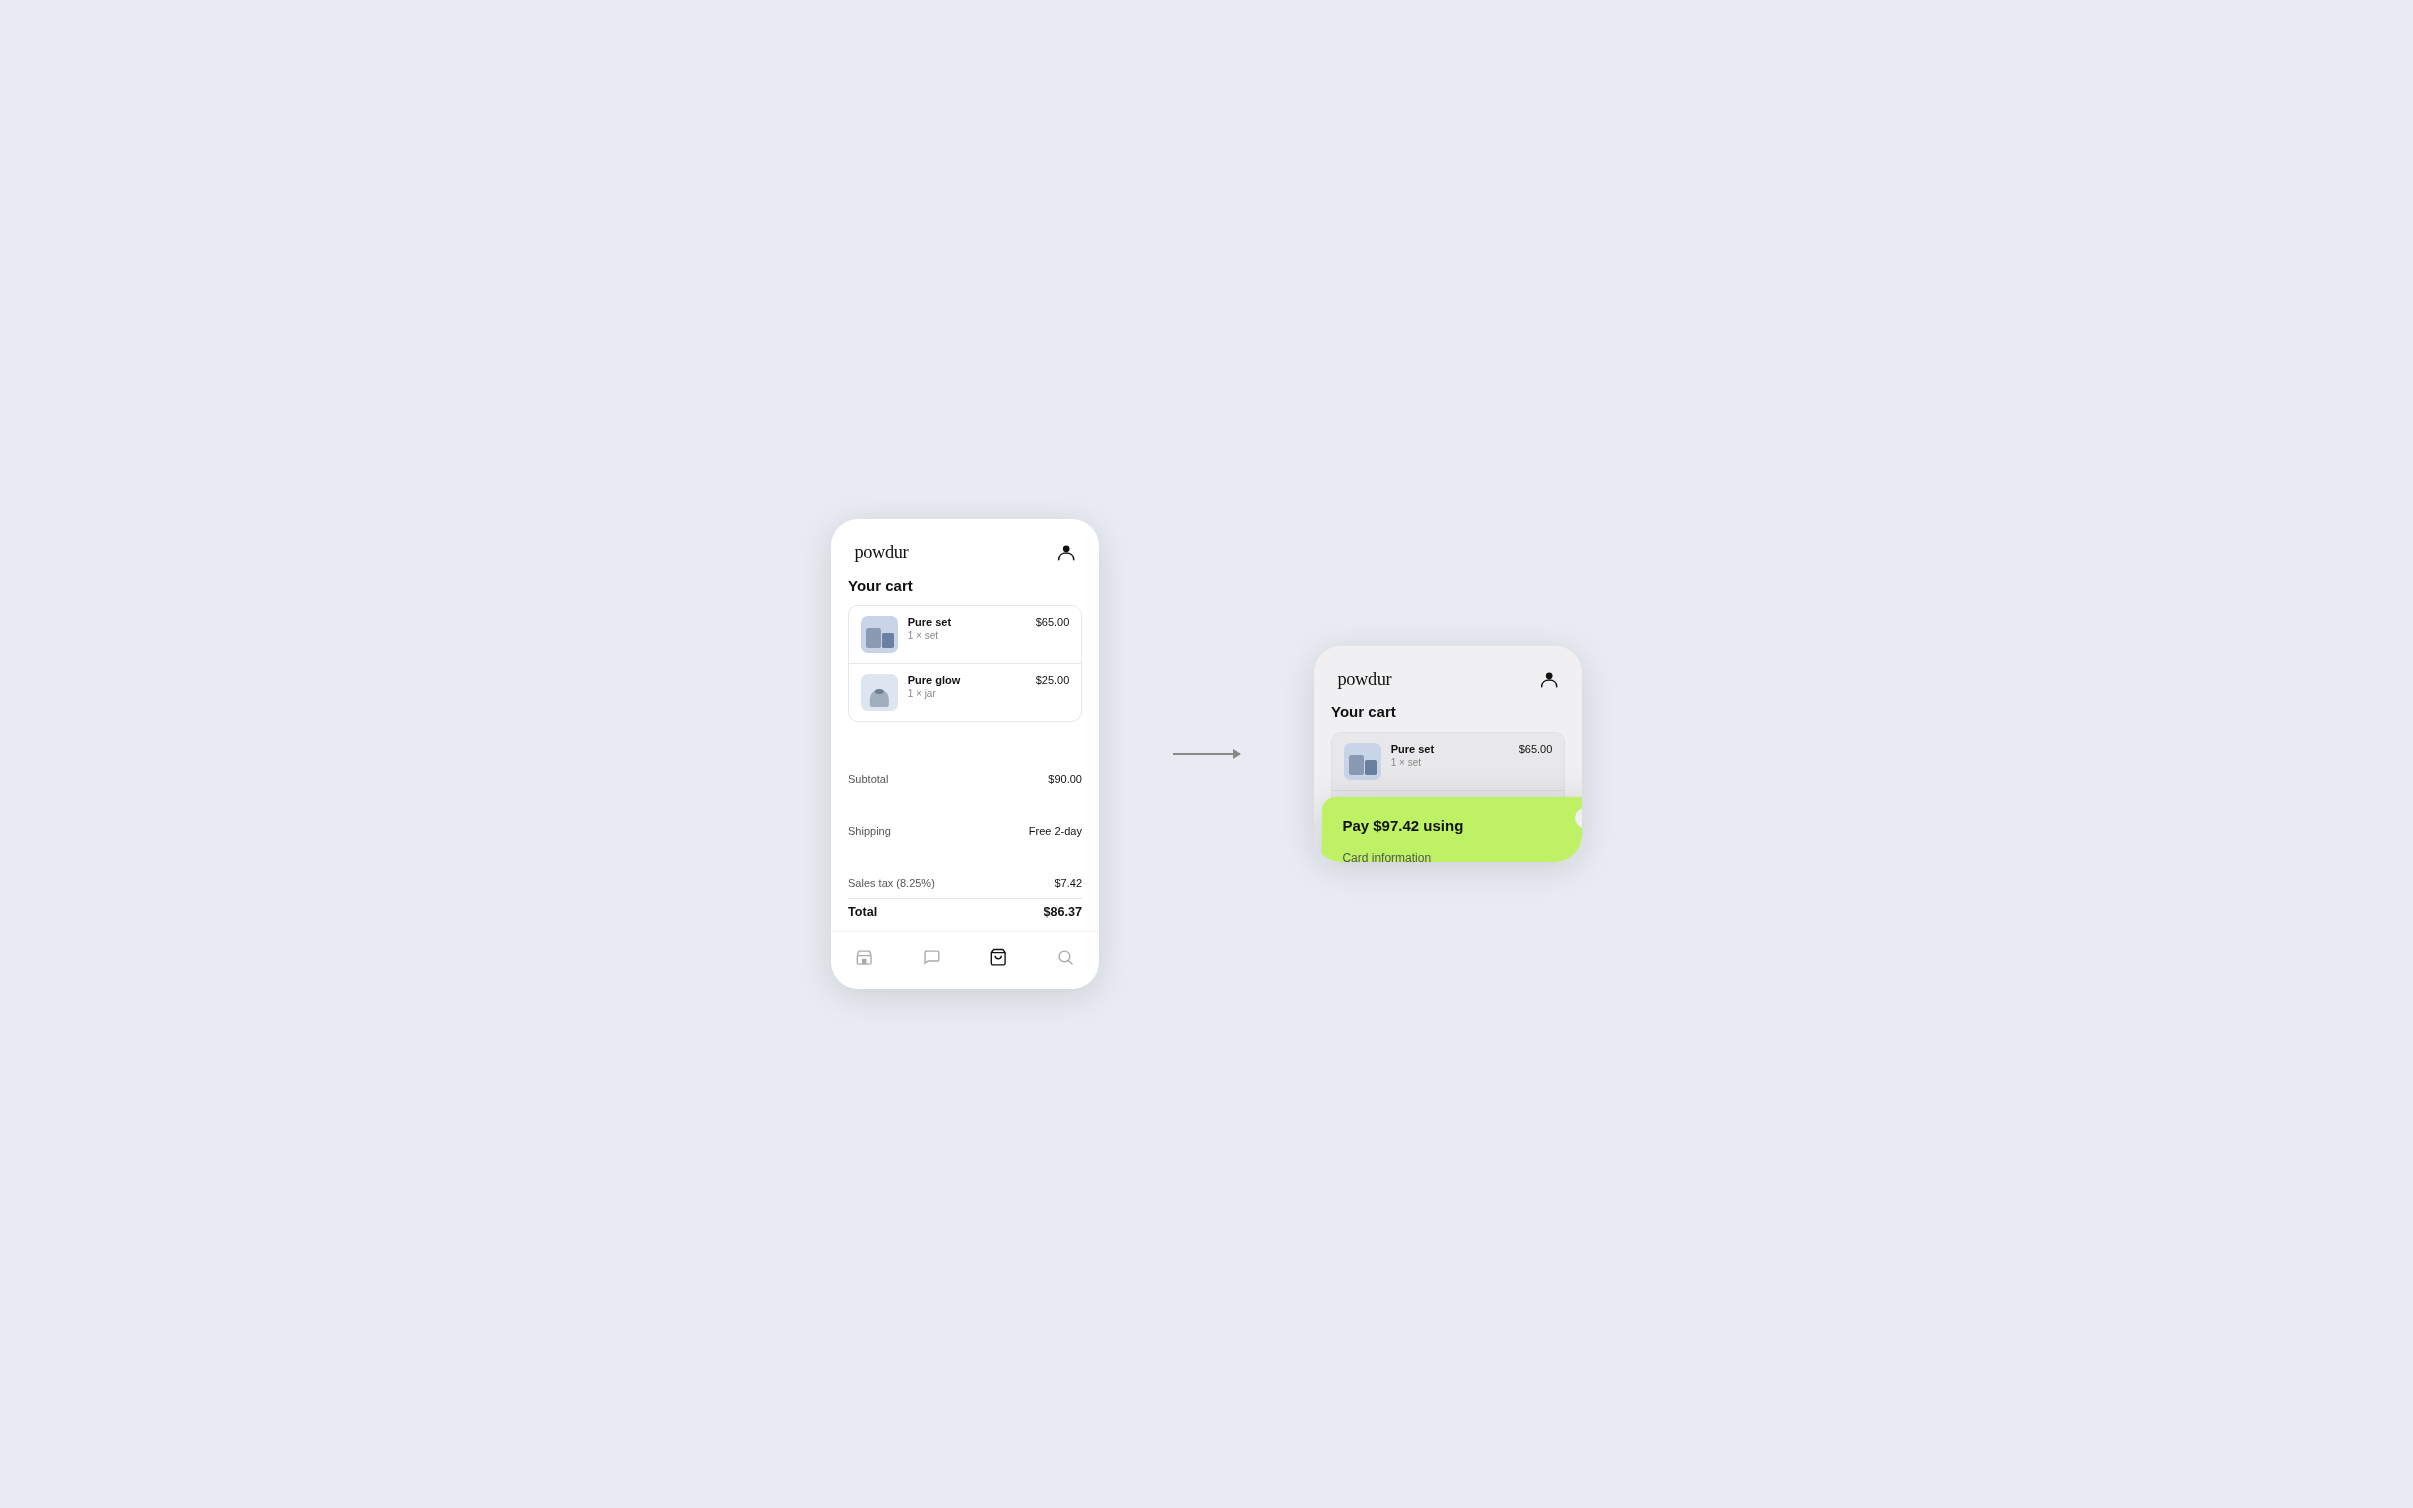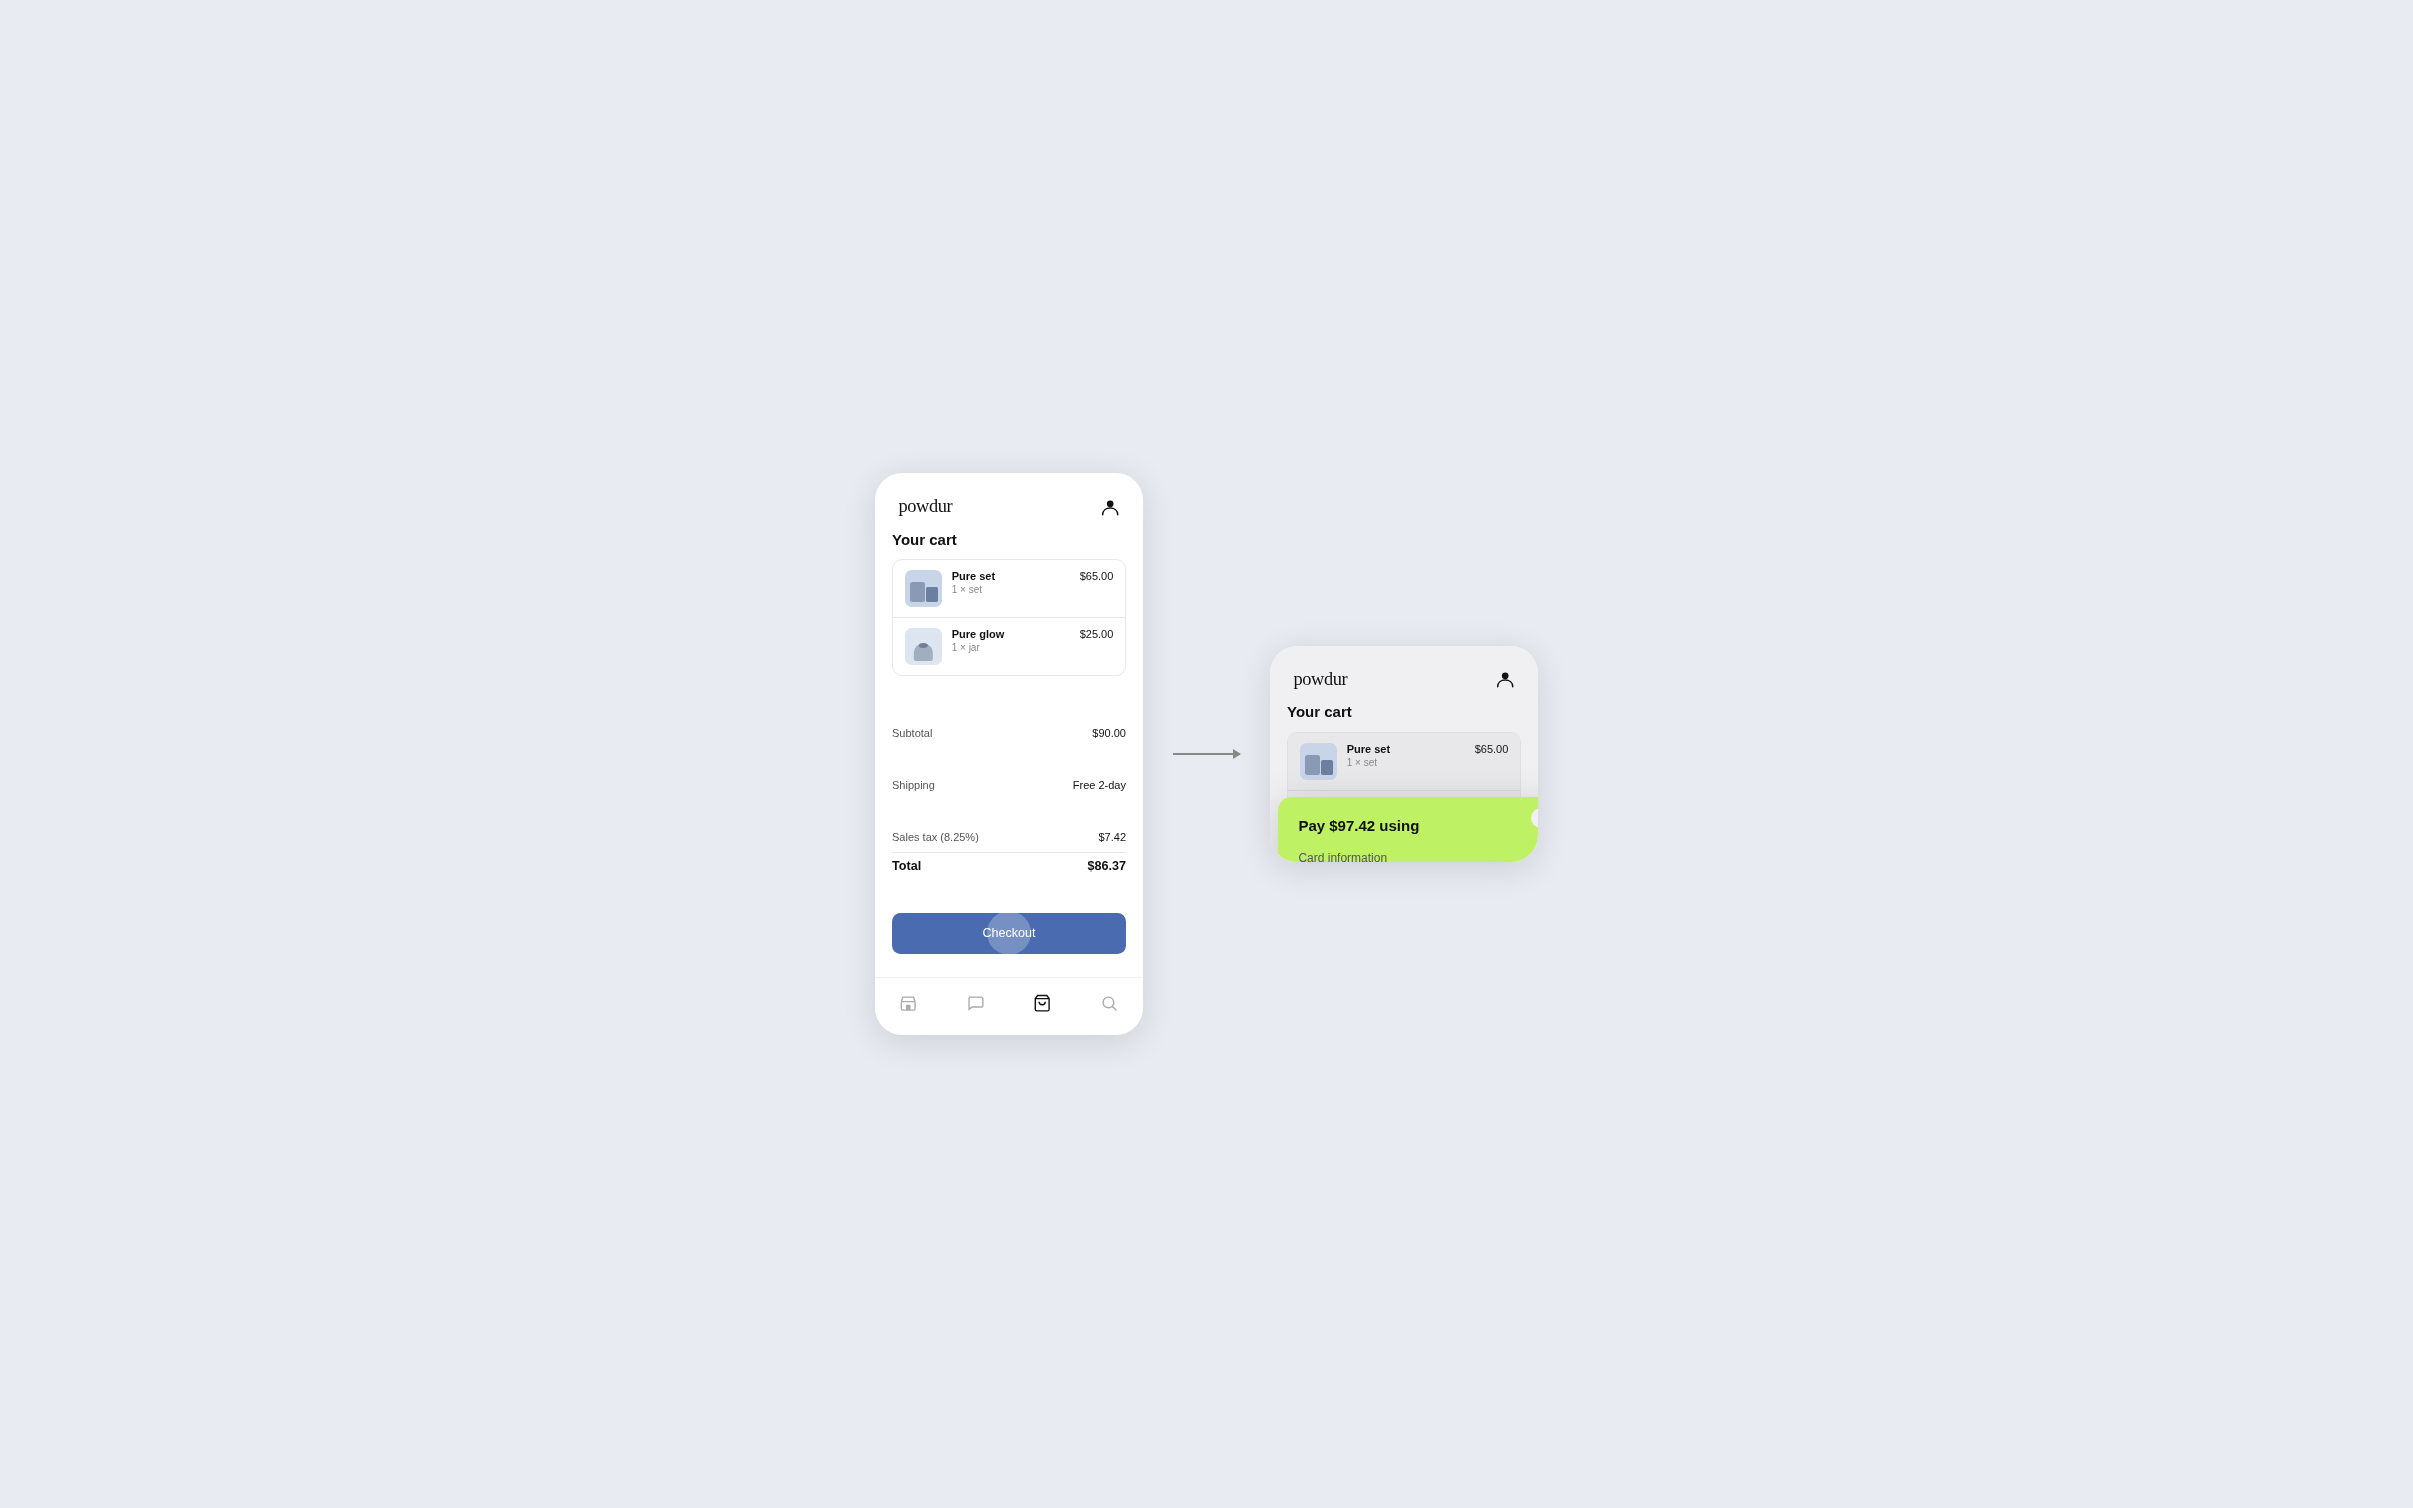--- a/index.html
+++ b/index.html
@@ -9,21 +9,21 @@
       display: flex;
       justify-content: center;
       align-items: center;
       min-height: 100vh;
       font-family: -apple-system, BlinkMacSystemFont, 'Segoe UI', sans-serif;
     }
 
     .scene {
       display: flex;
       align-items: center;
-      gap: 30px;
+      gap: 74px;
       padding: 50px;
     }
 
     
     .arrow-container {
       display: flex;
       align-items: center;
       position: relative;
       z-index: 10;
     }
@@ -412,26 +412,20 @@
       <div class="summary-row">
         <span>Sales tax (8.25%)</span>
         <span class="value">$7.42</span>
       </div>
       <div class="summary-row total">
         <span>Total</span>
         <span class="value">$86.37</span>
       </div>
     </div>
 
-    <div class="checkout-area">
-      <button class="checkout-btn">
-        <span>Checkout</span>
-        <div class="click-ripple"></div>
-      </button>
-    </div>
 
     <div class="bottom-nav">
       <span class="nav-icon">
         <svg width="18.4" height="18.4" viewBox="0 0 24 24" fill="none">
           <rect x="3" y="10" width="18" height="11" rx="2" stroke="#aaa" stroke-width="1.8"></rect>
           <path d="M3 10l2-6h14l2 6" stroke="#aaa" stroke-width="1.8" stroke-linejoin="round"></path>
           <rect x="9" y="14" width="6" height="7" rx="1" fill="#aaa"></rect>
         </svg>
       </span>
       <span class="nav-icon">

